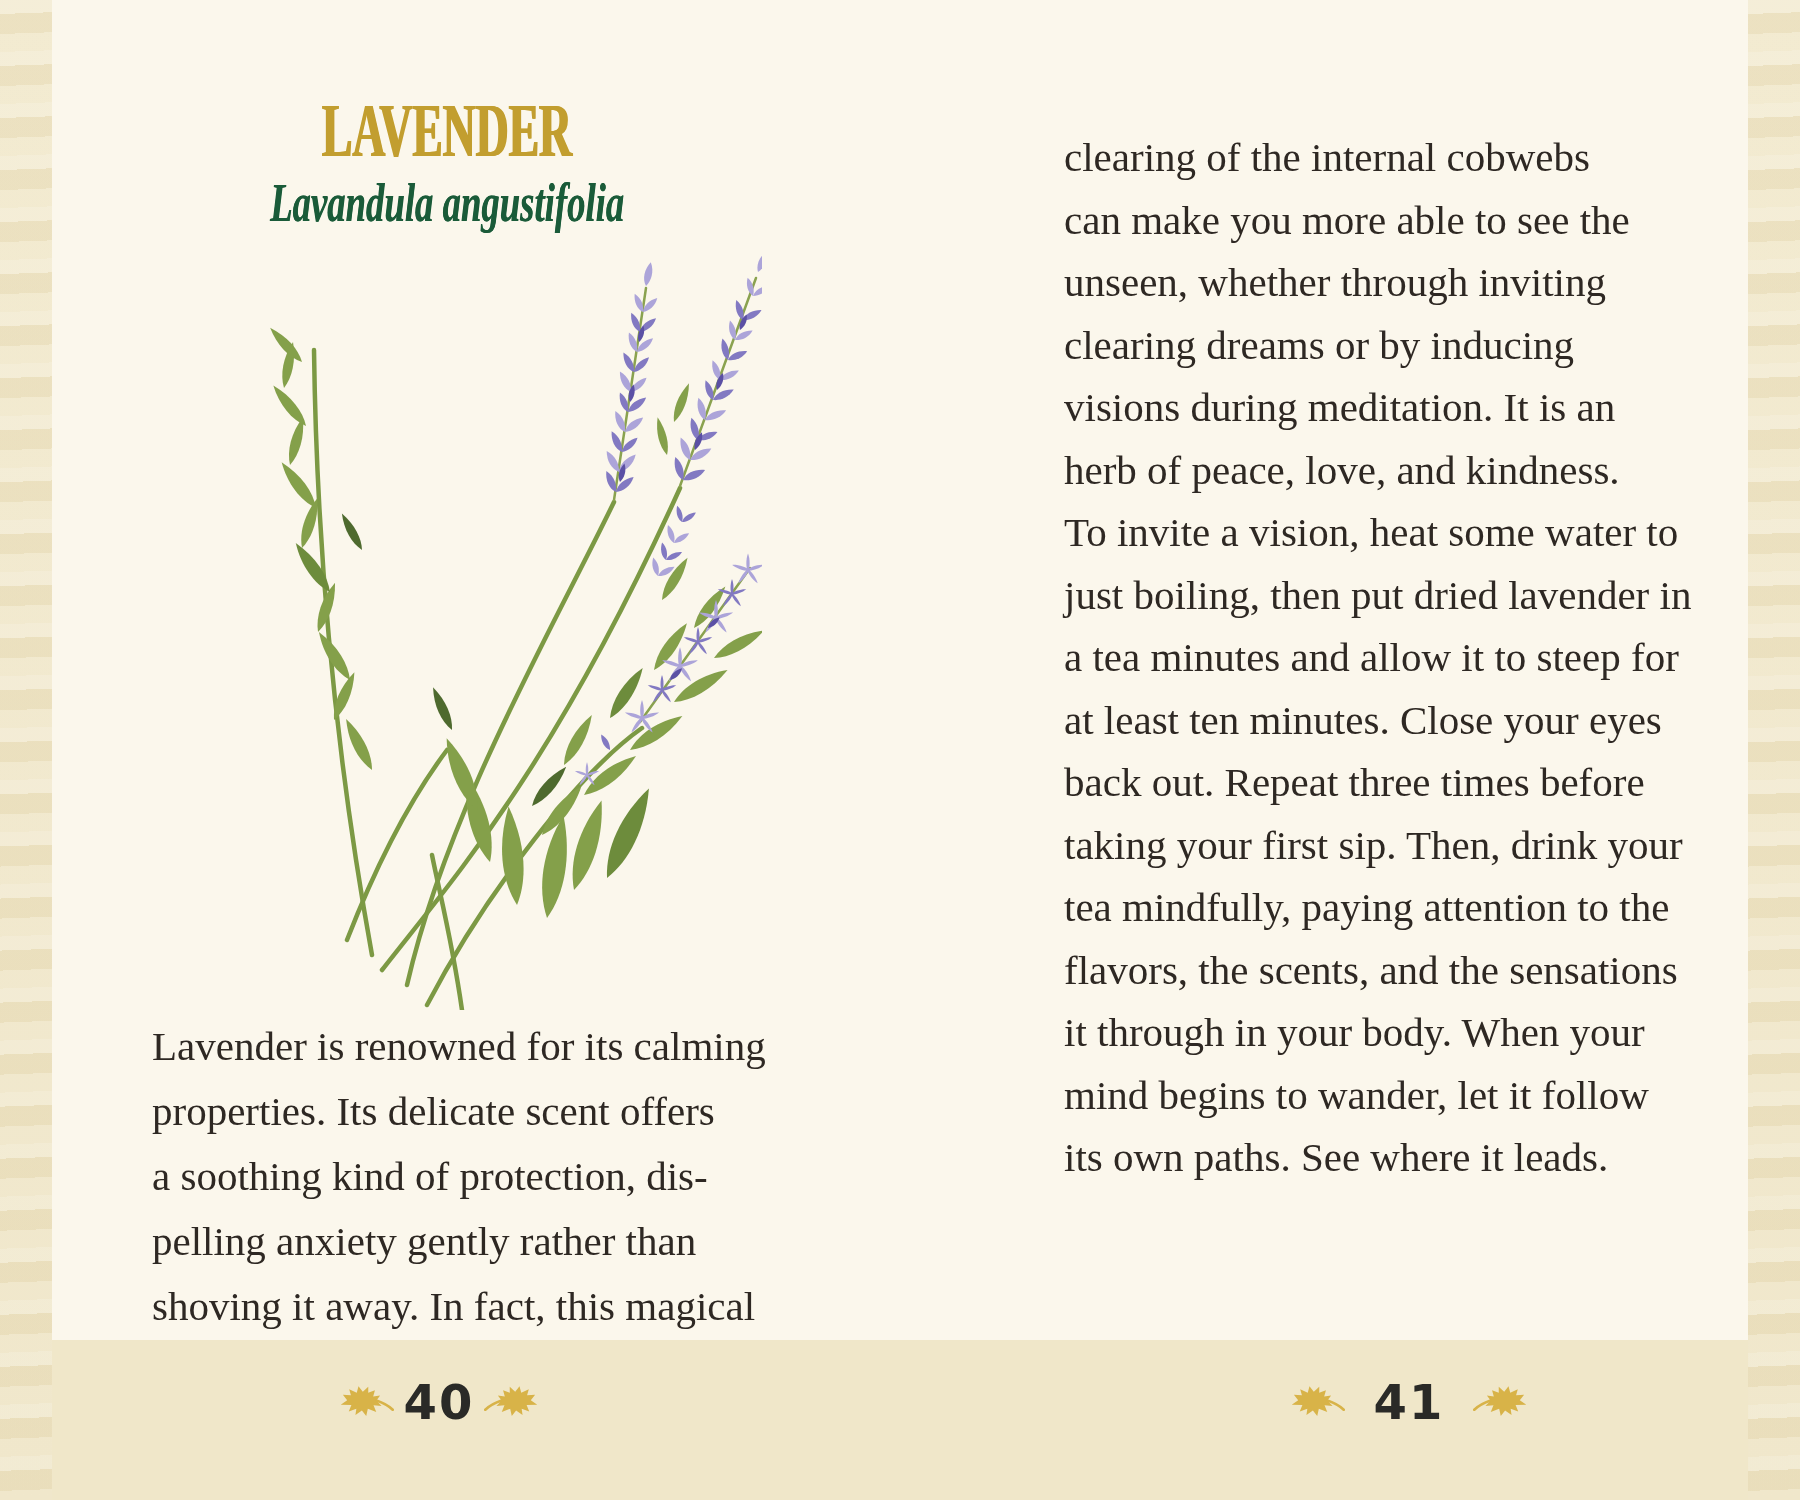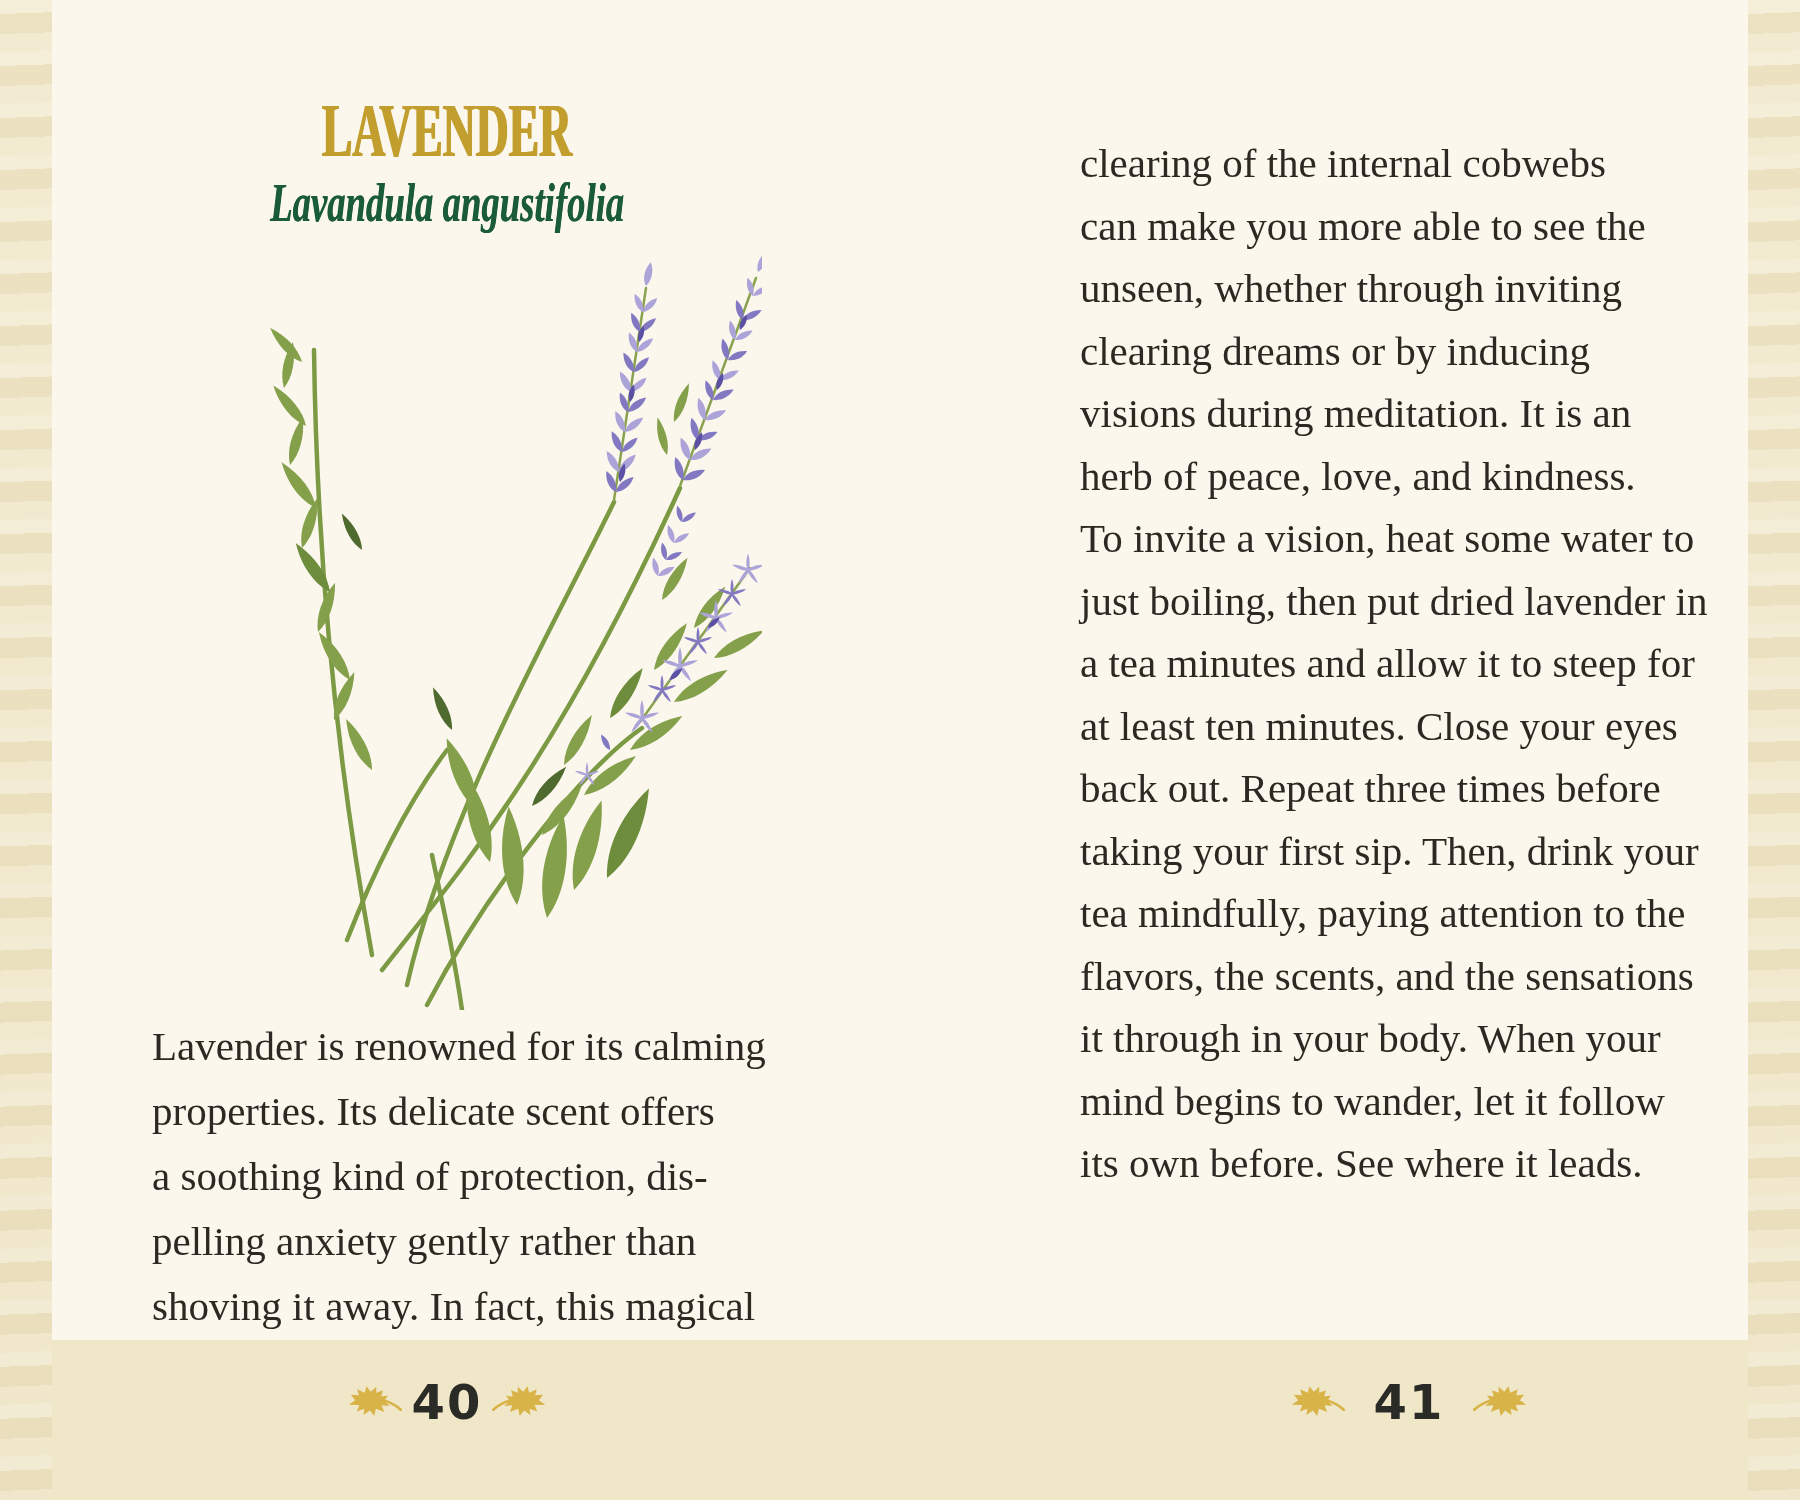--- a/index.html
+++ b/index.html
@@ -44,26 +44,26 @@
   }
   .illustration{
     position:absolute;left:170px;top:250px;width:540px;height:760px;
   }
   .body-text{
     position:absolute;color:#2e2823;
     font-family:"Liberation Serif",serif;font-size:41px;
     white-space:nowrap;
   }
   .body-left{left:100px;top:1014px;line-height:65px;width:640px;}
-  .body-right{left:1012px;top:132px;line-height:62.5px;width:700px;margin-left:16px;}
+  .body-right{left:1012px;top:126px;line-height:62.5px;width:700px;}
   .footer{
     position:absolute;top:1374px;height:56px;
     display:flex;align-items:center;justify-content:center;gap:10px;
   }
-  .footer-left{left:100px;width:590px;}
+  .footer-left{left:92px;width:590px;}
   .footer-right{left:1012px;width:690px;gap:29px;}
   .pagenum{
     font-family:"DejaVu Sans",sans-serif;font-weight:bold;
     font-size:48px;line-height:48px;letter-spacing:2px;color:#2a2a27;
   }
   .orn{width:56px;height:38px;flex:0 0 auto;}
 </style>
 </head>
 <body>
 
@@ -276,21 +276,21 @@
       <div>To invite a vision, heat some water to</div>
       <div>just boiling, then put dried lavender in</div>
       <div>a tea minutes and allow it to steep for</div>
       <div>at least ten minutes. Close your eyes</div>
       <div>back out. Repeat three times before</div>
       <div>taking your first sip. Then, drink your</div>
       <div>tea mindfully, paying attention to the</div>
       <div>flavors, the scents, and the sensations</div>
       <div>it through in your body. When your</div>
       <div>mind begins to wander, let it follow</div>
-      <div>its own before. See where it leads.</div>
+      <div>its own paths. See where it leads.</div>
     </div>
 
   <div class="footer footer-right">
     <svg class="orn" viewBox="0 0 64 40">
       <g transform="rotate(-8 32 20)">
         <path fill="#d8b348" d="M3,19 L11,15 L7,8 L16,10 L15,3 L23,8 L26,1 L30,8 L37,3 L36,10 L44,8 L41,15 L49,15 L44,20 L49,27 L40,25 L42,33 L33,28 L30,36 L26,29 L18,33 L20,26 L11,28 L15,21 Z"></path>
         <path stroke="#d8b348" stroke-width="3" fill="none" stroke-linecap="round" d="M44,20 C52,24 57,28 61,33"></path>
       </g>
     </svg>
     <span class="pagenum">41</span>

